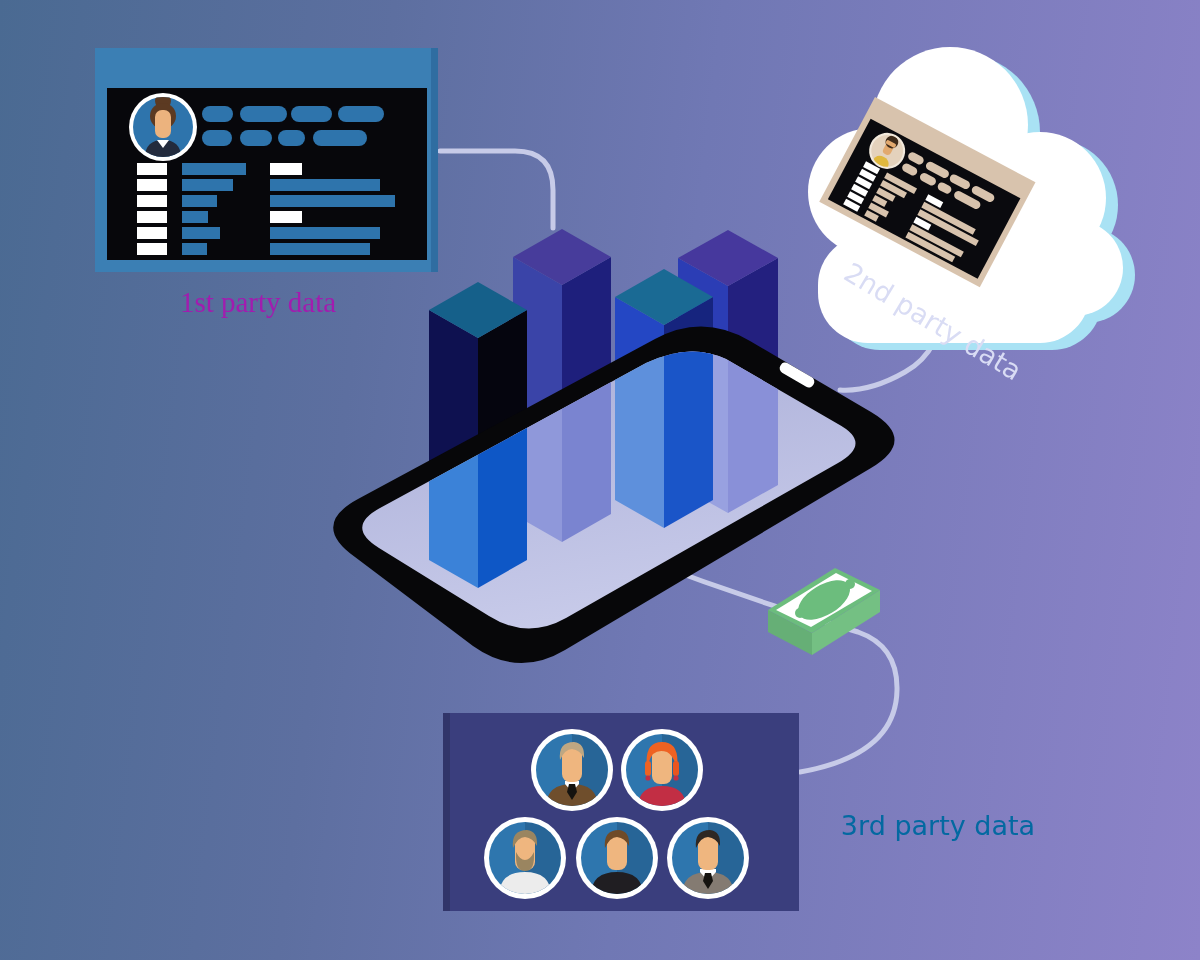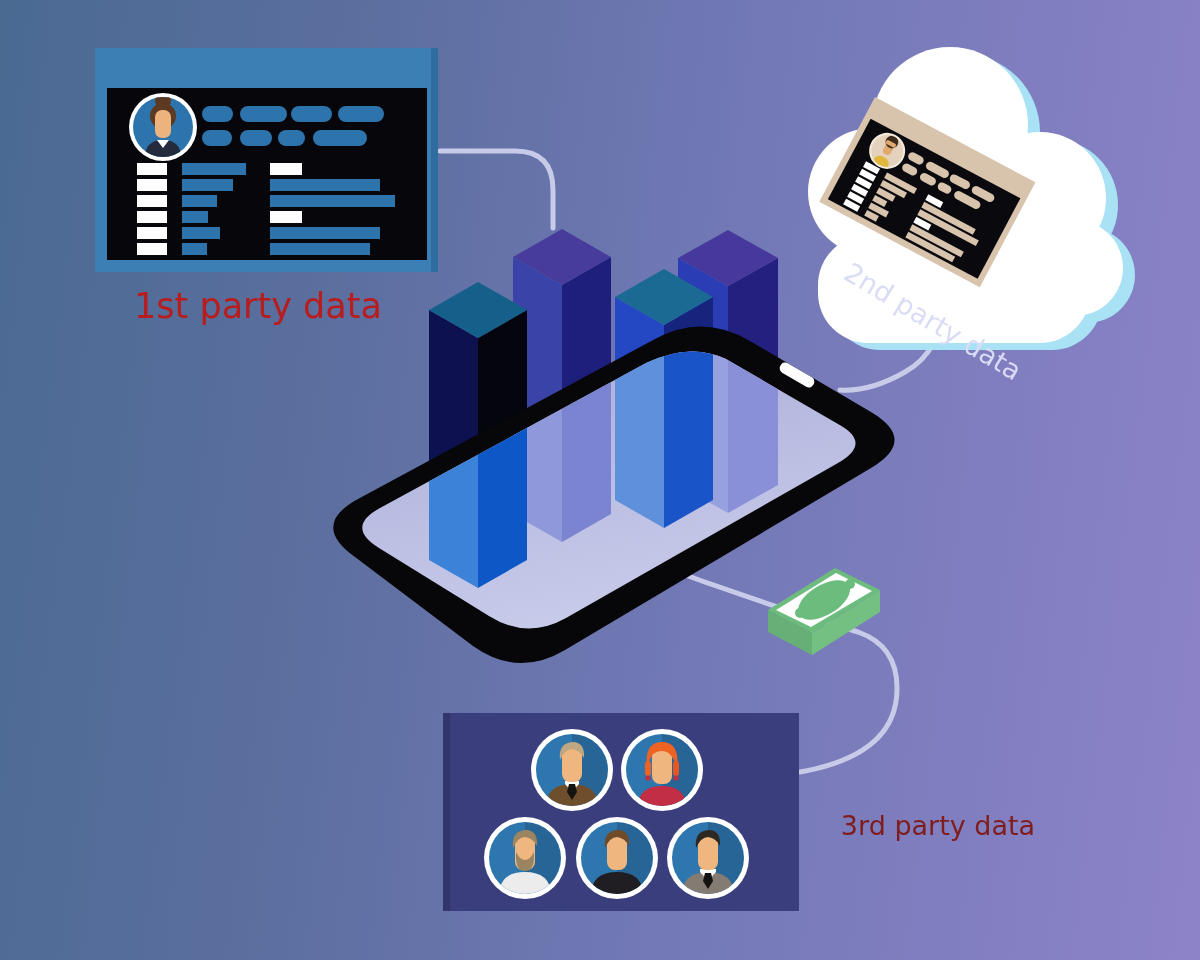--- a/index.html
+++ b/index.html
@@ -9,24 +9,24 @@
   }
   .bg{
     position:absolute;inset:0;
     background:linear-gradient(97deg,#4a6a92 0%,#5d6fa0 30%,#7078b4 55%,#8d83c9 100%);
   }
   svg{position:absolute;left:0;top:0;}
   .label{
     position:absolute;text-align:center;white-space:nowrap;
     font-family:"DejaVu Sans","Liberation Sans",sans-serif;
   }
-  .label-1{left:98px;top:286px;width:320px;font-size:35px;color:#b91c1c;}
+  .label-1{left:98px;top:286px;width:320px;font-size:29px;color:#a21caf;font-family:Liberation Serif, serif;}
   .label-2{left:783px;top:306px;width:300px;font-size:27px;color:#d9dcf4;
            transform:rotate(31deg);}
-  .label-3{left:788px;top:810px;width:300px;font-size:27px;color:#7f1d1d;}
+  .label-3{left:788px;top:810px;width:300px;font-size:27px;color:#0369a1;}
 </style>
 </head>
 <body>
 
 <div class="bg"></div>
 
 <svg width="1200" height="960" viewBox="0 0 1200 960">
   <defs>
     <linearGradient id="screenGrad" x1="0" y1="0.1" x2="0.3" y2="1">
       <stop offset="0" stop-color="#acb0d9"></stop>

